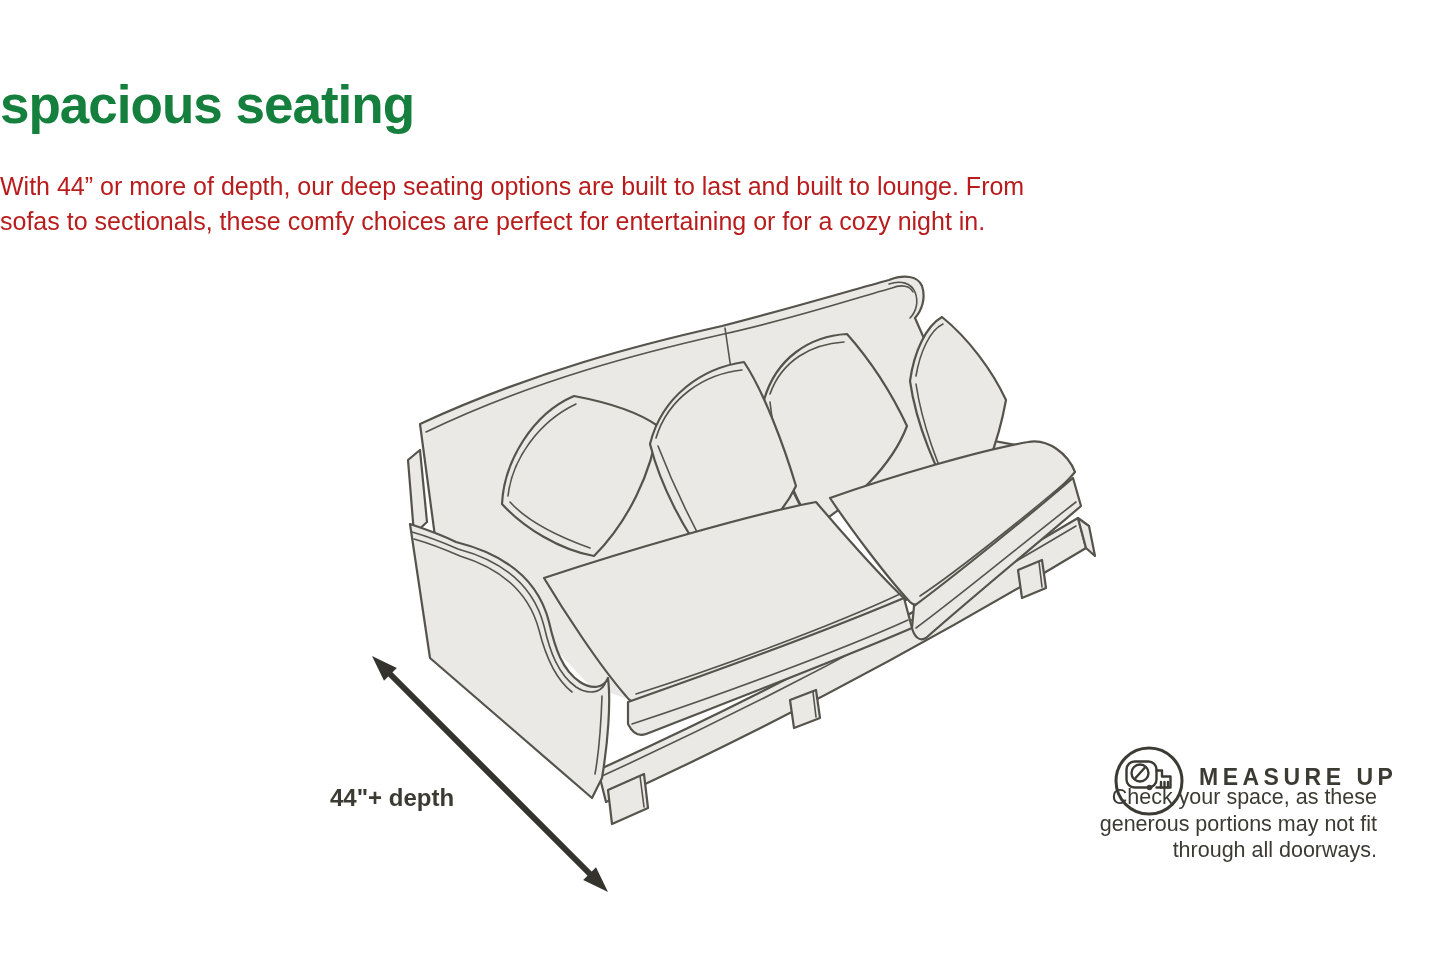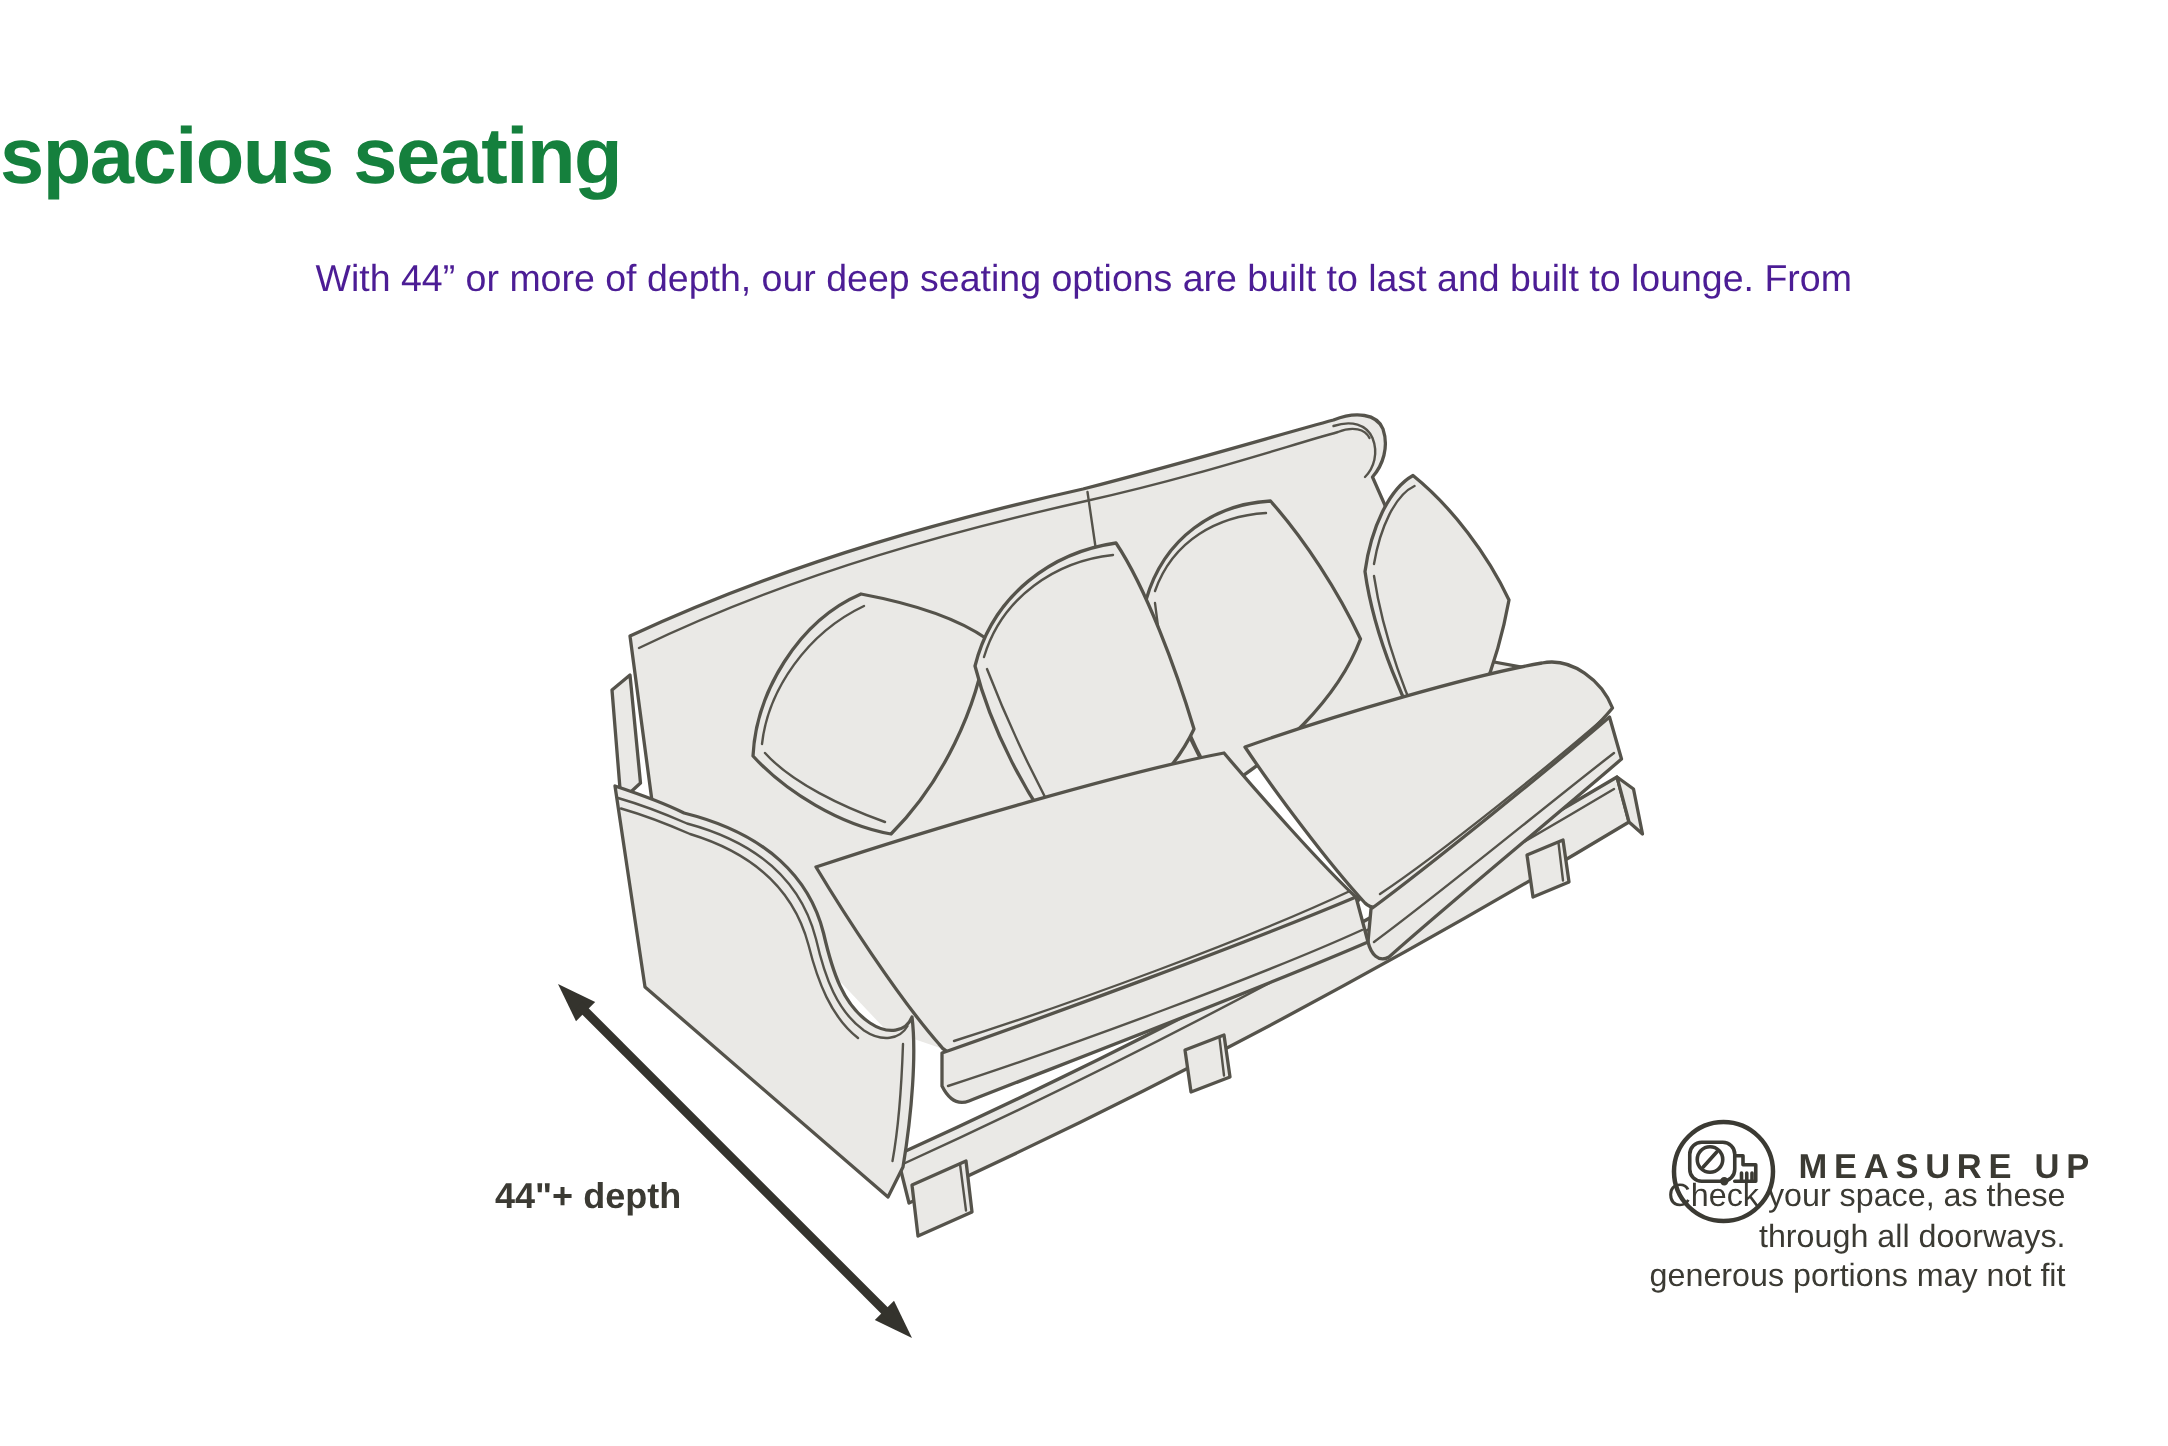--- a/index.html
+++ b/index.html
@@ -6,22 +6,22 @@
   body{
     width:1445px;height:964px;position:relative;background:#ffffff;
     font-family:"Liberation Sans", sans-serif;overflow:hidden;
   }
   .abs{position:absolute;}
   .title{
     top:74px;left:0;width:1445px;text-align:left;
     font-size:53px;font-weight:bold;letter-spacing:-1px;color:#15803d;
   }
   .intro{
-    top:169px;left:0;width:1445px;text-align:center;
-    font-size:25px;line-height:35px;color:#4c1d95;
+    top:169px;left:0;width:1445px;
+    font-size:25px;line-height:35px;color:#b91c1c;
   }
   .depth-label{
     top:784px;left:330px;font-size:24px;font-weight:bold;color:#3b3a33;
   }
   .measure-heading{
     top:764px;left:1199px;font-size:23px;font-weight:bold;
     letter-spacing:4.5px;color:#3b3a33;white-space:nowrap;text-align:center;
   }
   .measure-body{
     top:784px;left:1085px;width:292px;text-align:right;
@@ -31,20 +31,21 @@
   svg .shp{fill:#eae9e6;stroke:#55534b;stroke-width:2.2;stroke-linejoin:round;stroke-linecap:round;}
   svg .fillonly{fill:#eae9e6;stroke:none;}
 </style>
 </head>
 <body>
 
 <div class="abs title">spacious seating</div>
 
 <div class="abs intro">
   <div>With 44” or more of depth, our deep seating options are built to last and built to lounge. From</div>
+  <div>sofas to sectionals, these comfy choices are perfect for entertaining or for a cozy night in.</div>
 </div>
 
 <svg class="abs" style="left:392px;top:256px;" width="710" height="640" viewBox="0 0 710 640" aria-hidden="true">
 
   <g>
     <path class="shp" d="M 28 168
       C 140 116, 250 88, 330 70
       C 400 52, 460 34, 497 24
       C 512 18, 526 20, 530 30
       C 534 42, 530 54, 523 62
@@ -173,15 +174,15 @@
       <path d="M 43.5 25.5 L 49 25.5 L 49 31.5 L 57.5 31.5 L 57.5 42.5 L 43.5 42.5"></path>
       <path d="M 48 37 L 48 42.5 M 51.5 37 L 51.5 42.5 M 55 37 L 55 42.5"></path>
     </g>
   </g>
 </svg>
 
 <div class="abs measure-heading">MEASURE UP</div>
 
 <div class="abs measure-body">
   <div>Check your space, as these</div>
+  <div>generous portions may not fit</div>
   <div>through all doorways.</div>
-  <div>generous portions may not fit</div>
 </div>
 
 </body></html>

